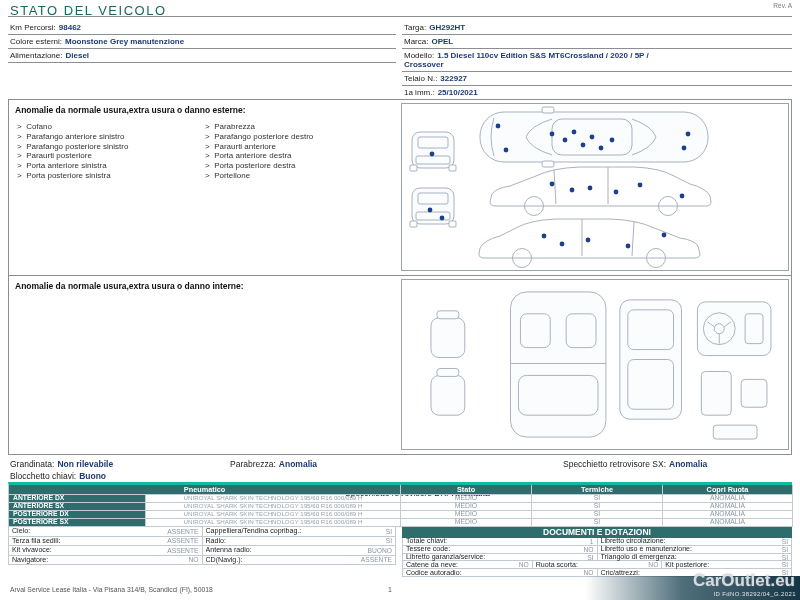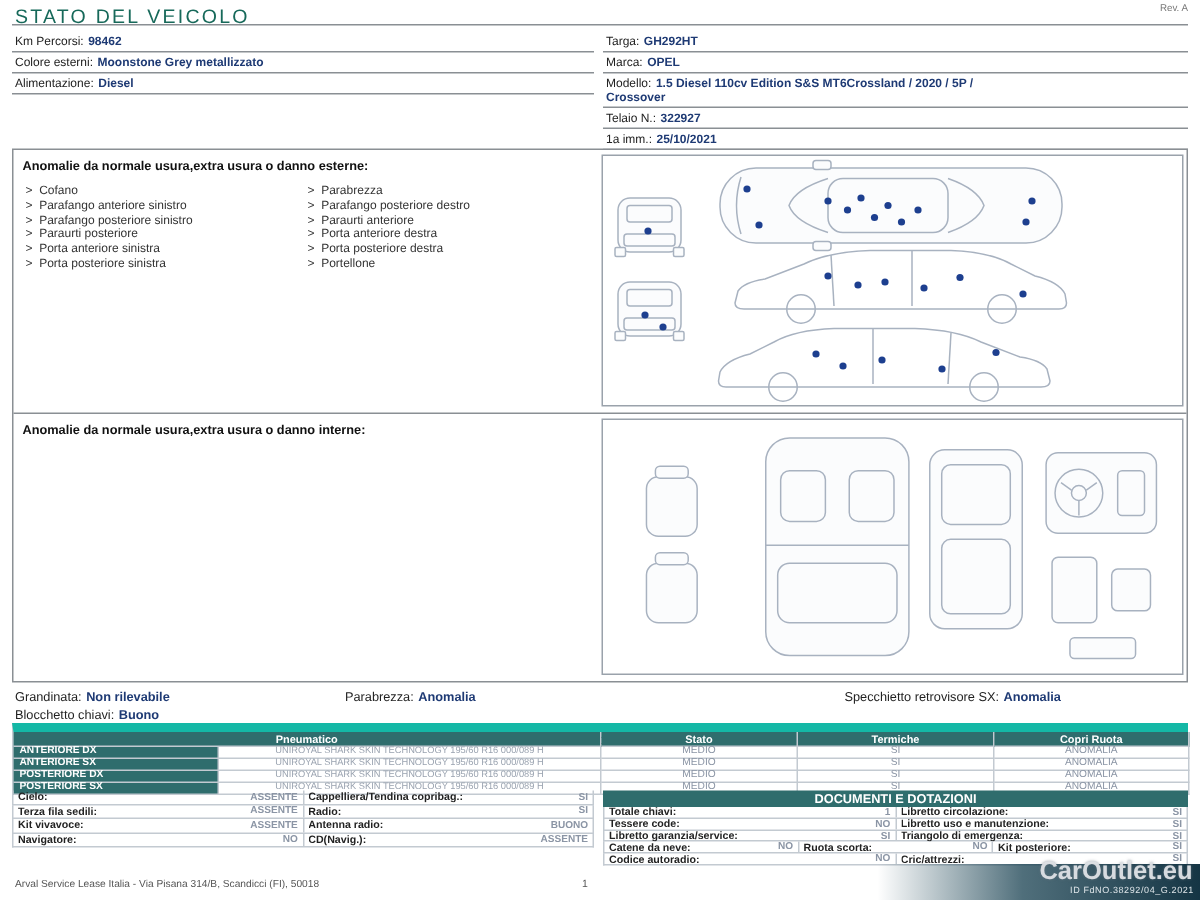--- a/index.html
+++ b/index.html
@@ -41,39 +41,39 @@
 
   .summary { position:absolute; left:10px; font-size:8.5px; display:flex; }
   .summary.r1 { top:459px; }
   .summary.r2 { top:471px; }
   .summary .pair.p1 { width:220px; }
   .summary .pair.p2 { width:115px; }
   .summary .pair.p3 { width:218px;margin-top:29px; }
 
   .tires { position:absolute; left:8px; top:482px; width:784px;
            display:grid; grid-template-columns:137px 255px 131px 131px 130px;
-           border-left:1px solid #c3cad1; border-top:6px solid #14b8a6; }
+           border-left:1px solid #c3cad1; border-top:3px solid #14b8a6; }
   .tires > div { border-right:1px solid #c3cad1; border-bottom:1px solid #c3cad1;
                  display:flex; align-items:center; justify-content:center; height:8px; line-height:1; }
   .tires .head { background:var(--teal,#2f6d6d); color:#fff; font-weight:bold; height:10px; font-size:7.3px; }
   .tires .head.pneu { grid-column:1 / 3; }
   .tires .poslabel { background:var(--teal,#2f6d6d); color:#fff; font-weight:bold;
                      justify-content:flex-start; padding-left:4px; font-size:6.8px; }
   .tires .desc { color:#9aa3b0; font-size:6.2px; }
   .tires .muted { color:var(--muted,#8b95a5); font-size:6.8px; }
 
   .bottomtable { position:absolute; top:527px; }
   .bt-left { left:8px; width:388px; }
   .bt-right { left:402px; width:390px; }
   .bt-title { background:var(--teal,#2f6d6d); color:#fff; text-align:center; font-weight:bold;
               font-size:8.5px; height:11px; line-height:11px; }
   .bt-row { display:flex; border:1px solid #c3cad1; border-top:none; }
   .bt-left .bt-row { height:9.5px; }
   .bt-right .bt-row { height:7.8px; }
-  .bt-pair { flex:1; display:flex; justify-content:space-between; align-items:center; padding:0 3px; min-width:0;font-weight:bold; }
+  .bt-pair { flex:1; display:flex; justify-content:space-between; align-items:center; padding:0 3px; min-width:0; }
   .bt-pair + .bt-pair { border-left:1px solid #c3cad1; }
   .bt-pair .blbl { font-size:7.1px; color:#222; white-space:nowrap; overflow:hidden; }
   .bt-pair .gval { color:var(--muted,#8b95a5); font-size:6.7px; margin-left:4px; }
 
   .footer-company { position:absolute; left:10px; top:586px; font-size:6.8px; color:#555; }
   .footer-page { position:absolute; left:388px; top:586px; font-size:7px; color:#555; }
 
   .corner-band { position:absolute; right:0; bottom:0; width:215px; height:24px;
     background:linear-gradient(90deg, rgba(10,60,75,0) 0%, rgba(12,55,72,0.72) 45%, rgba(8,42,58,0.95) 100%); }
   .band-code { position:absolute; right:4px; bottom:3px; font-size:6px; color:#dfe6ea; letter-spacing:0.4px; }
@@ -87,21 +87,21 @@
 
   <div class="title">STATO DEL VEICOLO</div>
   <div class="rev">Rev. A</div>
   <div class="top-rule"></div>
 
   <div class="info left">
     <div class="row">
       <span class="lbl">Km Percorsi:</span><span class="val">98462</span>
     </div>
     <div class="row">
-      <span class="lbl">Colore esterni:</span><span class="val">Moonstone Grey metallizzato</span>
+      <span class="lbl">Colore esterni:</span><span class="val">Moonstone Grey manutenzione</span>
     </div>
     <div class="row">
       <span class="lbl">Alimentazione:</span><span class="val">Diesel</span>
     </div>
   </div>
 
   <div class="info right">
     <div class="row">
       <span class="lbl">Targa:</span><span class="val">GH292HT</span>
     </div>

